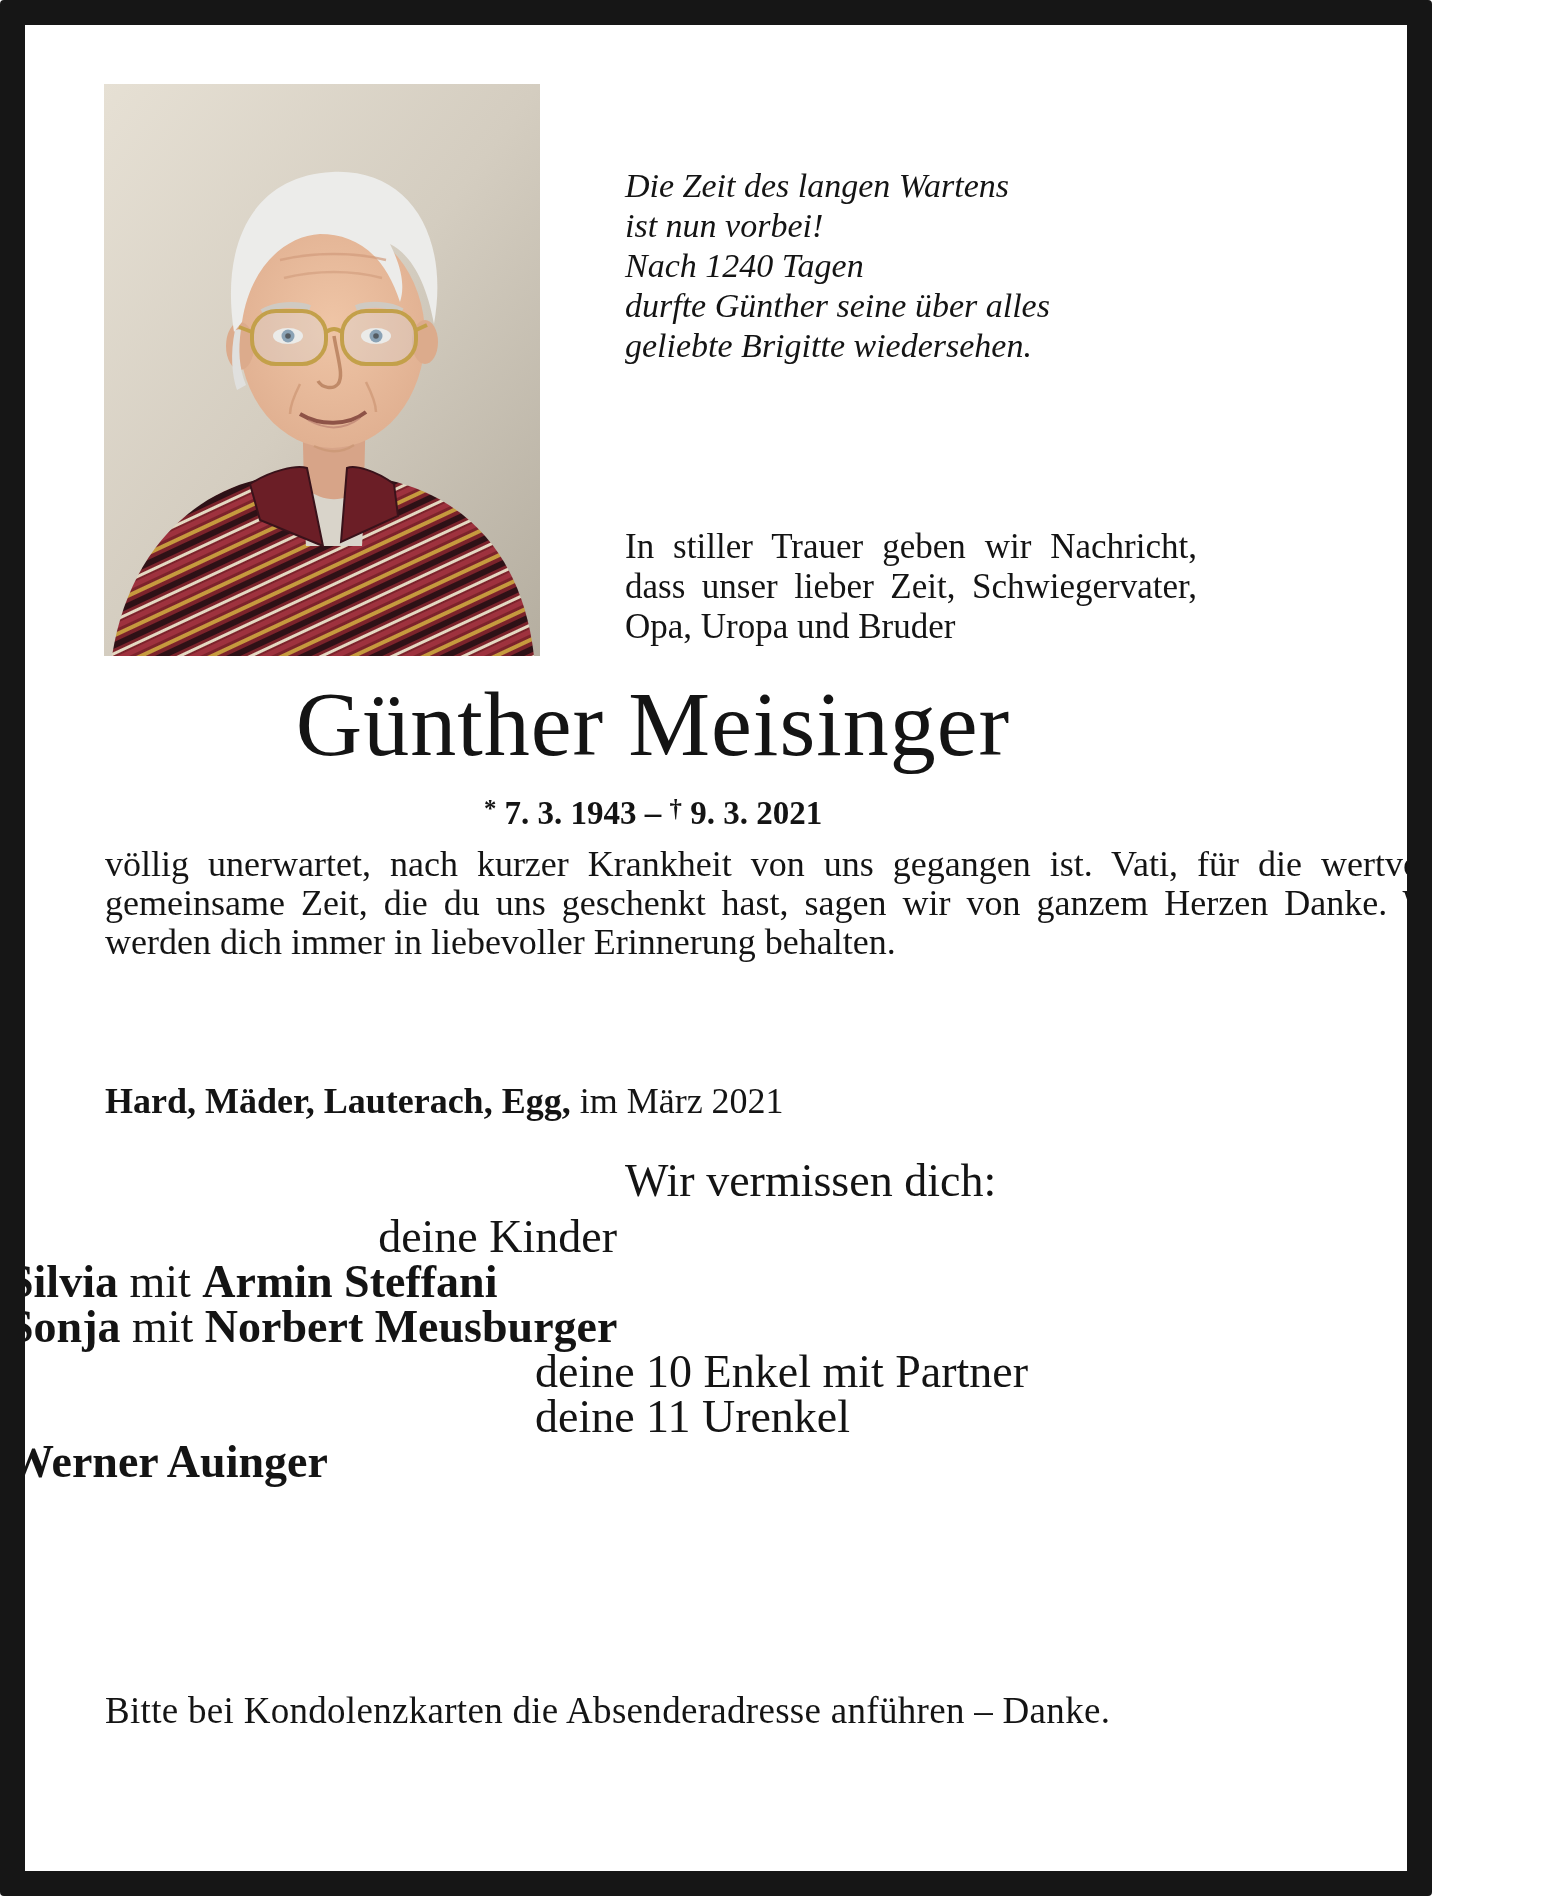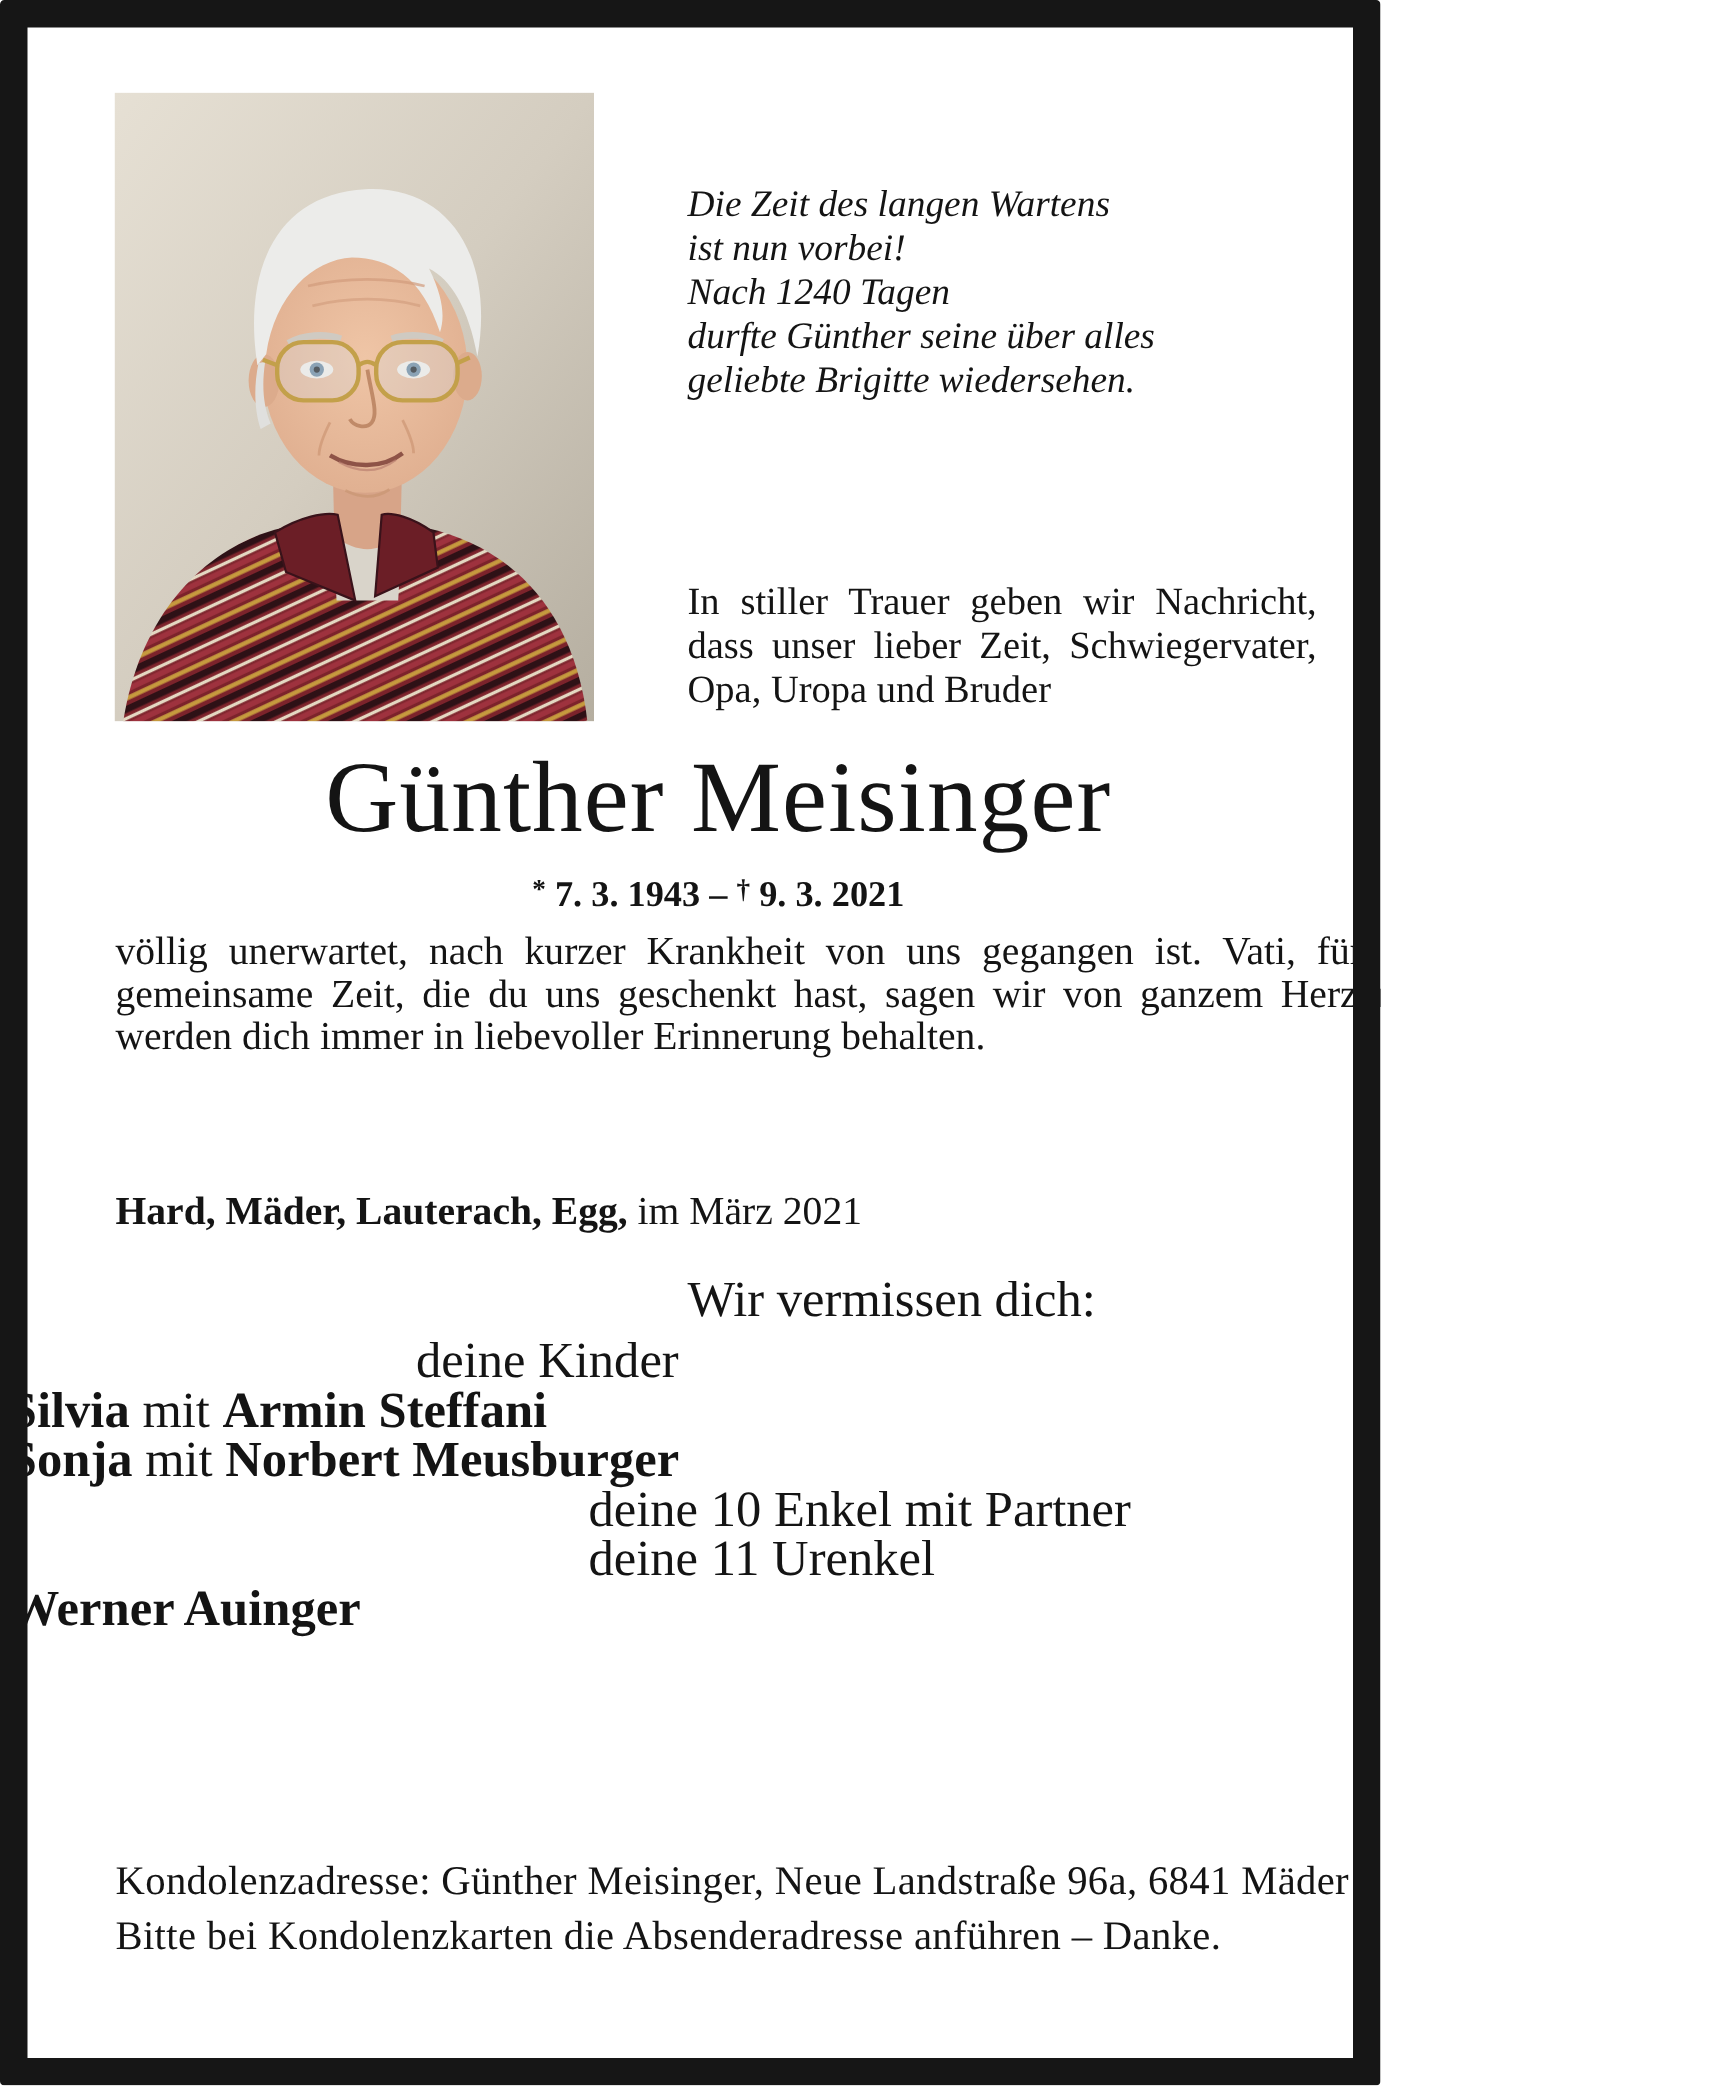--- a/index.html
+++ b/index.html
@@ -1,19 +1,19 @@
 <!DOCTYPE html>
 <html><head>
 <meta charset="utf-8">
 <style>
   * { box-sizing: border-box; }
   html, body { margin: 0; padding: 0; background: #ffffff; }
   .page {
     position: relative;
-    width: 1255px;
+    width: 1432px;
     height: 1896px;
     background: #ffffff;
     color: #141414;
     font-family: "Liberation Serif", "DejaVu Serif", serif;
     overflow: hidden;
   }
   .frame {
     position: absolute;
     inset: 0;
     border: 25px solid #161616;
@@ -240,18 +240,17 @@
     <div class="m-plain">deine 10 Enkel mit Partner</div>
     <div class="m-plain">deine 11 Urenkel</div>
     <div class="m-row">
       <span class="m-value">
         <b>Werner Auinger</b>
       </span>
     </div>
   </div>
 
   <div class="footer">
-    <div>Kondolenzadresse: Günther Meisinger, Neue Landstraße 96a, 6841 Mäder</div>
     <div>Bitte bei Kondolenzkarten die Absenderadresse anführen – Danke.</div>
   </div>
 
   <div class="frame"></div>
 </div>
 
 </body></html>

